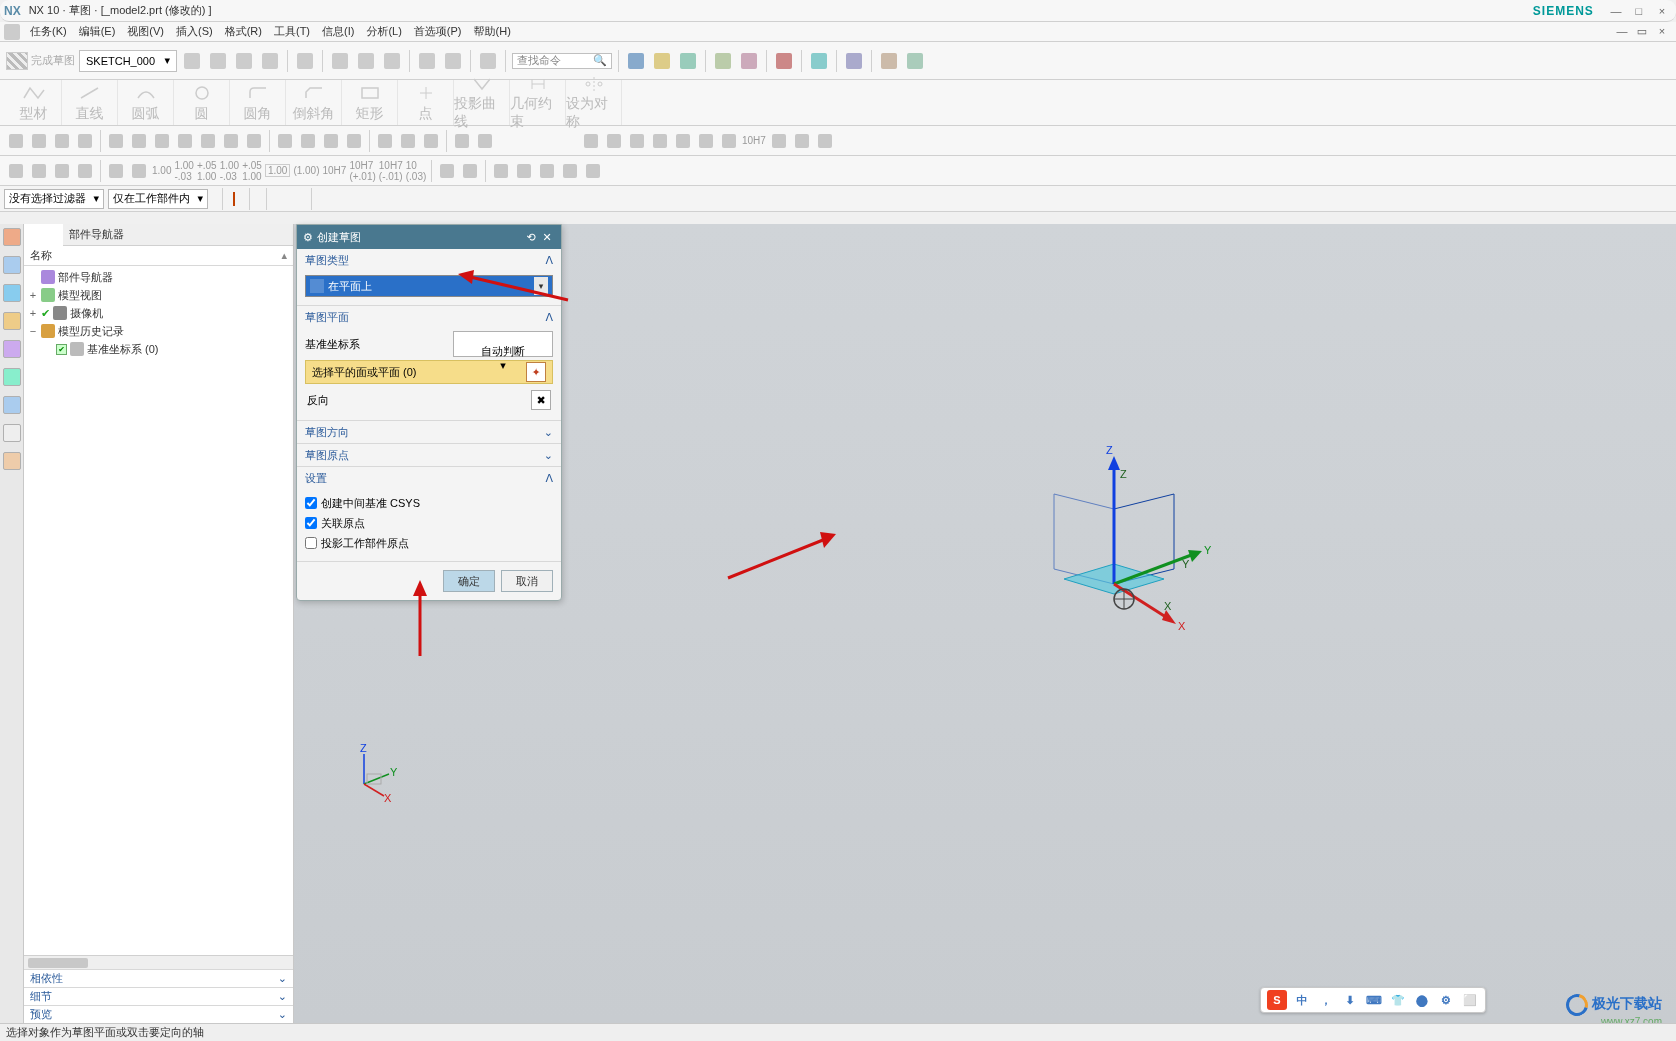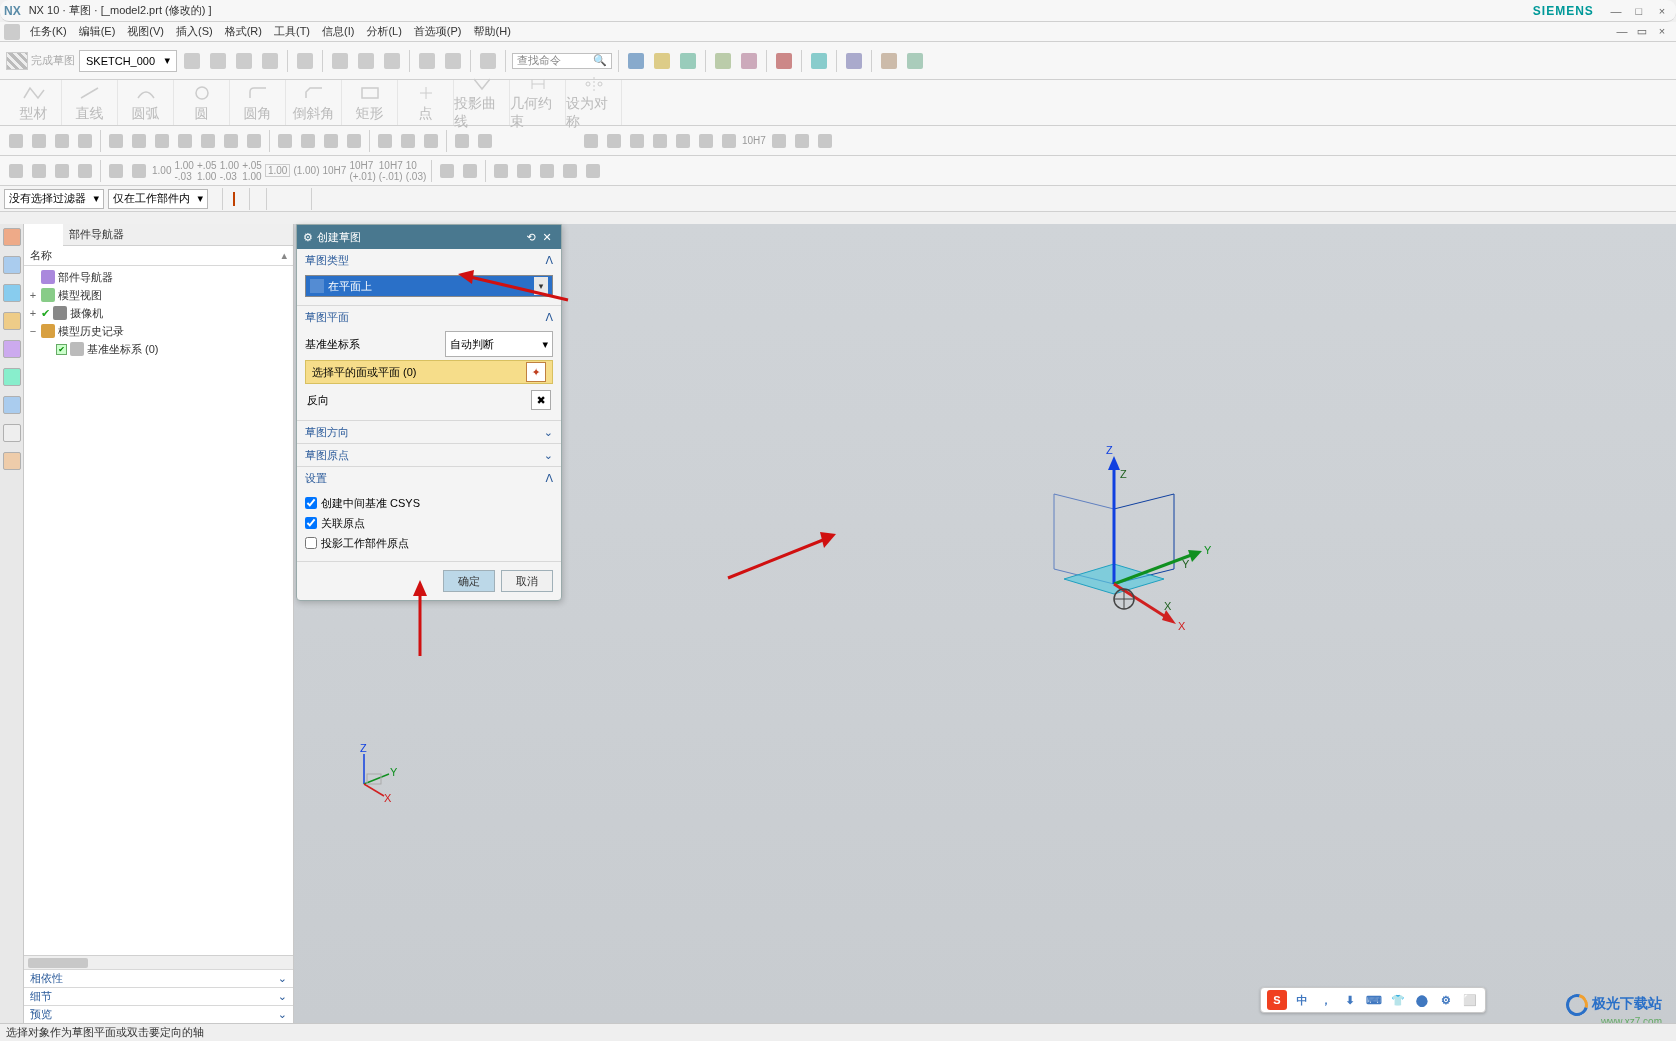--- a/index.html
+++ b/index.html
@@ -78,21 +78,21 @@
 .dialog .shead .chev { margin-left:auto; }
 .dialog .sbody { padding:4px 8px 8px; }
 .dialog .dropdown { height:22px;border:1px solid #888;background:#2a70c8;color:#fff;display:flex;align-items:center;padding:0 4px;gap:4px; }
 .dialog .dropdown .ddic { width:14px;height:14px;background:#fff3; }
 .dialog .dropdown .arr { margin-left:auto;background:#e8e8e8;color:#333;width:14px;height:18px;display:flex;align-items:center;justify-content:center;font-size:9px; }
 .dialog .selrow { height:24px;background:#f6dd8a;border:1px solid #d8c060;display:flex;align-items:center;padding:0 6px;margin-top:4px; }
 .dialog .selrow .tgt { margin-left:auto;width:20px;height:20px;border:1px solid #c08040;display:flex;align-items:center;justify-content:center;color:#c04020;background:#fff; }
 .dialog .plainrow { height:24px;display:flex;align-items:center;padding:0 2px;margin-top:4px; }
 .dialog .plainrow .rbt { margin-left:auto;width:20px;height:20px;border:1px solid #aaa;display:flex;align-items:center;justify-content:center;background:#fff; }
 .dialog .lblrow { display:flex;align-items:center;height:24px; }
-.dialog .lblrow .selbox { margin-left:auto; border:1px solid #b0b0b0;height:20px;width:108px;background:#fff;display:flex;align-items:center;padding:12px 4px;justify-content:space-between; }
+.dialog .lblrow .selbox { margin-left:auto; border:1px solid #b0b0b0;height:20px;width:100px;background:#fff;display:flex;align-items:center;padding:12px 4px;justify-content:space-between;flex-direction:column; }
 .dialog .cbrow { display:flex;align-items:center;height:20px;gap:4px; }
 .dialog .cbrow input { width:12px;height:12px; }
 .dialog .btnrow { padding:8px;display:flex;justify-content:flex-end;gap:6px; }
 .dialog .btn { height:22px;padding:0 14px;border:1px solid #a0b0b8;background:#f0f0f0;cursor:pointer;display:flex;align-items:center;color:#333; }
 .dialog .btn.primary { background:#bcd8e8; }
 
 
 .viewport { flex:1; position:relative; background:linear-gradient(#d0d4d8,#c8ccd0); overflow:hidden; }
 .viewport svg { position:absolute; }
 

